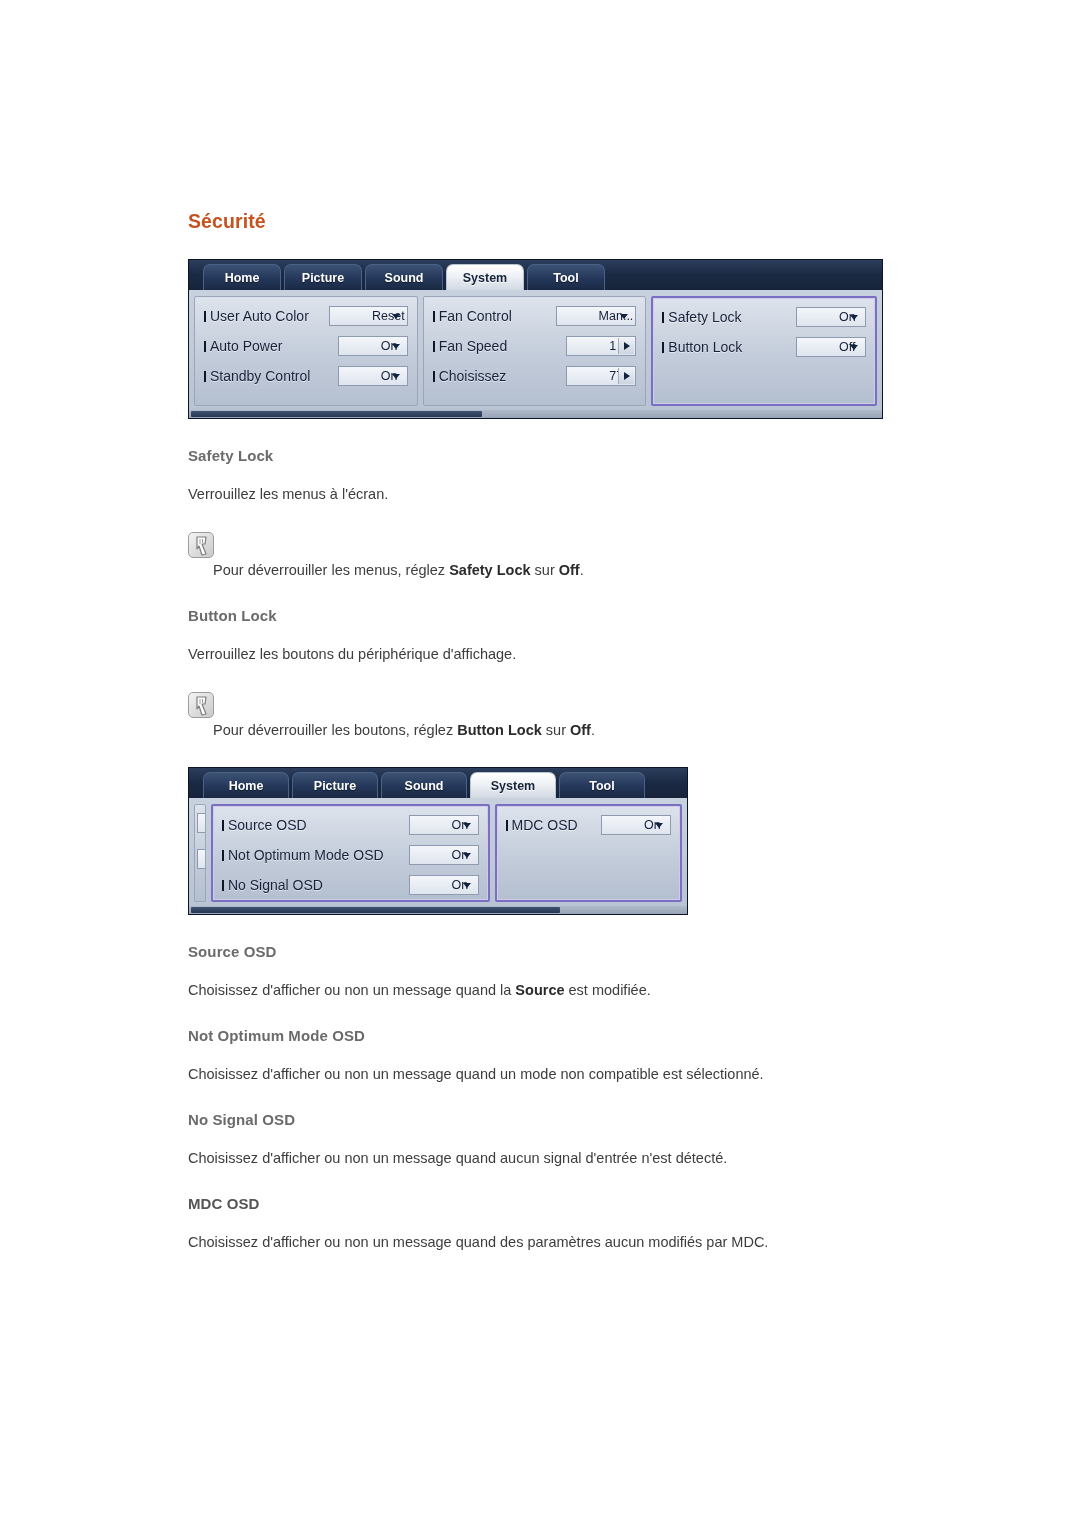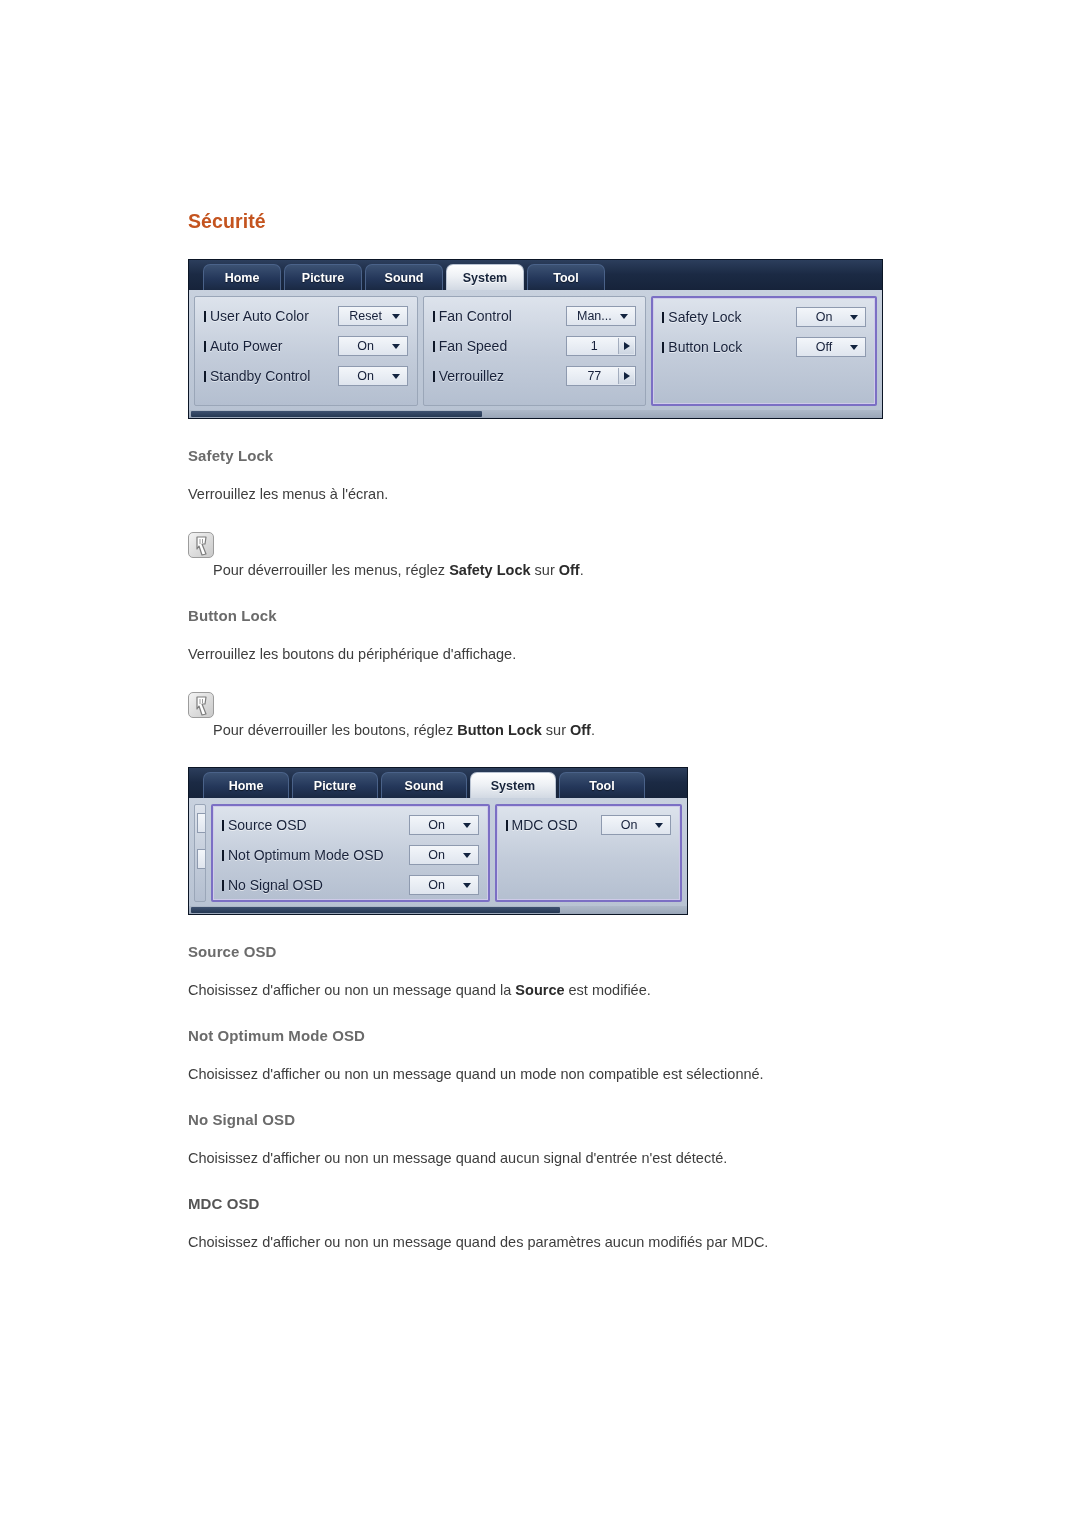--- a/index.html
+++ b/index.html
@@ -179,22 +179,22 @@
     border: 1px solid #8e9aaf;
     display: flex;
     align-items: center;
     justify-content: center;
     position: relative;
     font-size: 12.5px;
     color: #16203a;
   }
   .osd-ctrl .val {
     flex: 1;
-    text-align: center;
-    padding-right: 14px;
+    padding-right: 2px;
+    margin-left: 42px;
   }
   .osd-ctrl .caret {
     position: absolute;
     right: 7px;
     width: 0; height: 0;
     border-left: 4px solid transparent;
     border-right: 4px solid transparent;
     border-top: 5px solid #12233f;
   }
   .osd-ctrl .arrow-r {
@@ -309,21 +309,21 @@
             <span class="osd-ctrl">
               <span class="val">1</span>
               <span class="arrow-r">
                   <i></i>
                 </span>
             </span>
           </div>
           <div class="osd-row">
             <span class="osd-label">
               <span class="bullet"></span>
-              <span>Verrouillez</span>
+              <span>Choisissez</span>
             </span>
             <span class="osd-ctrl">
               <span class="val">77</span>
               <span class="arrow-r">
                   <i></i>
                 </span>
             </span>
           </div>
         </div>
 

